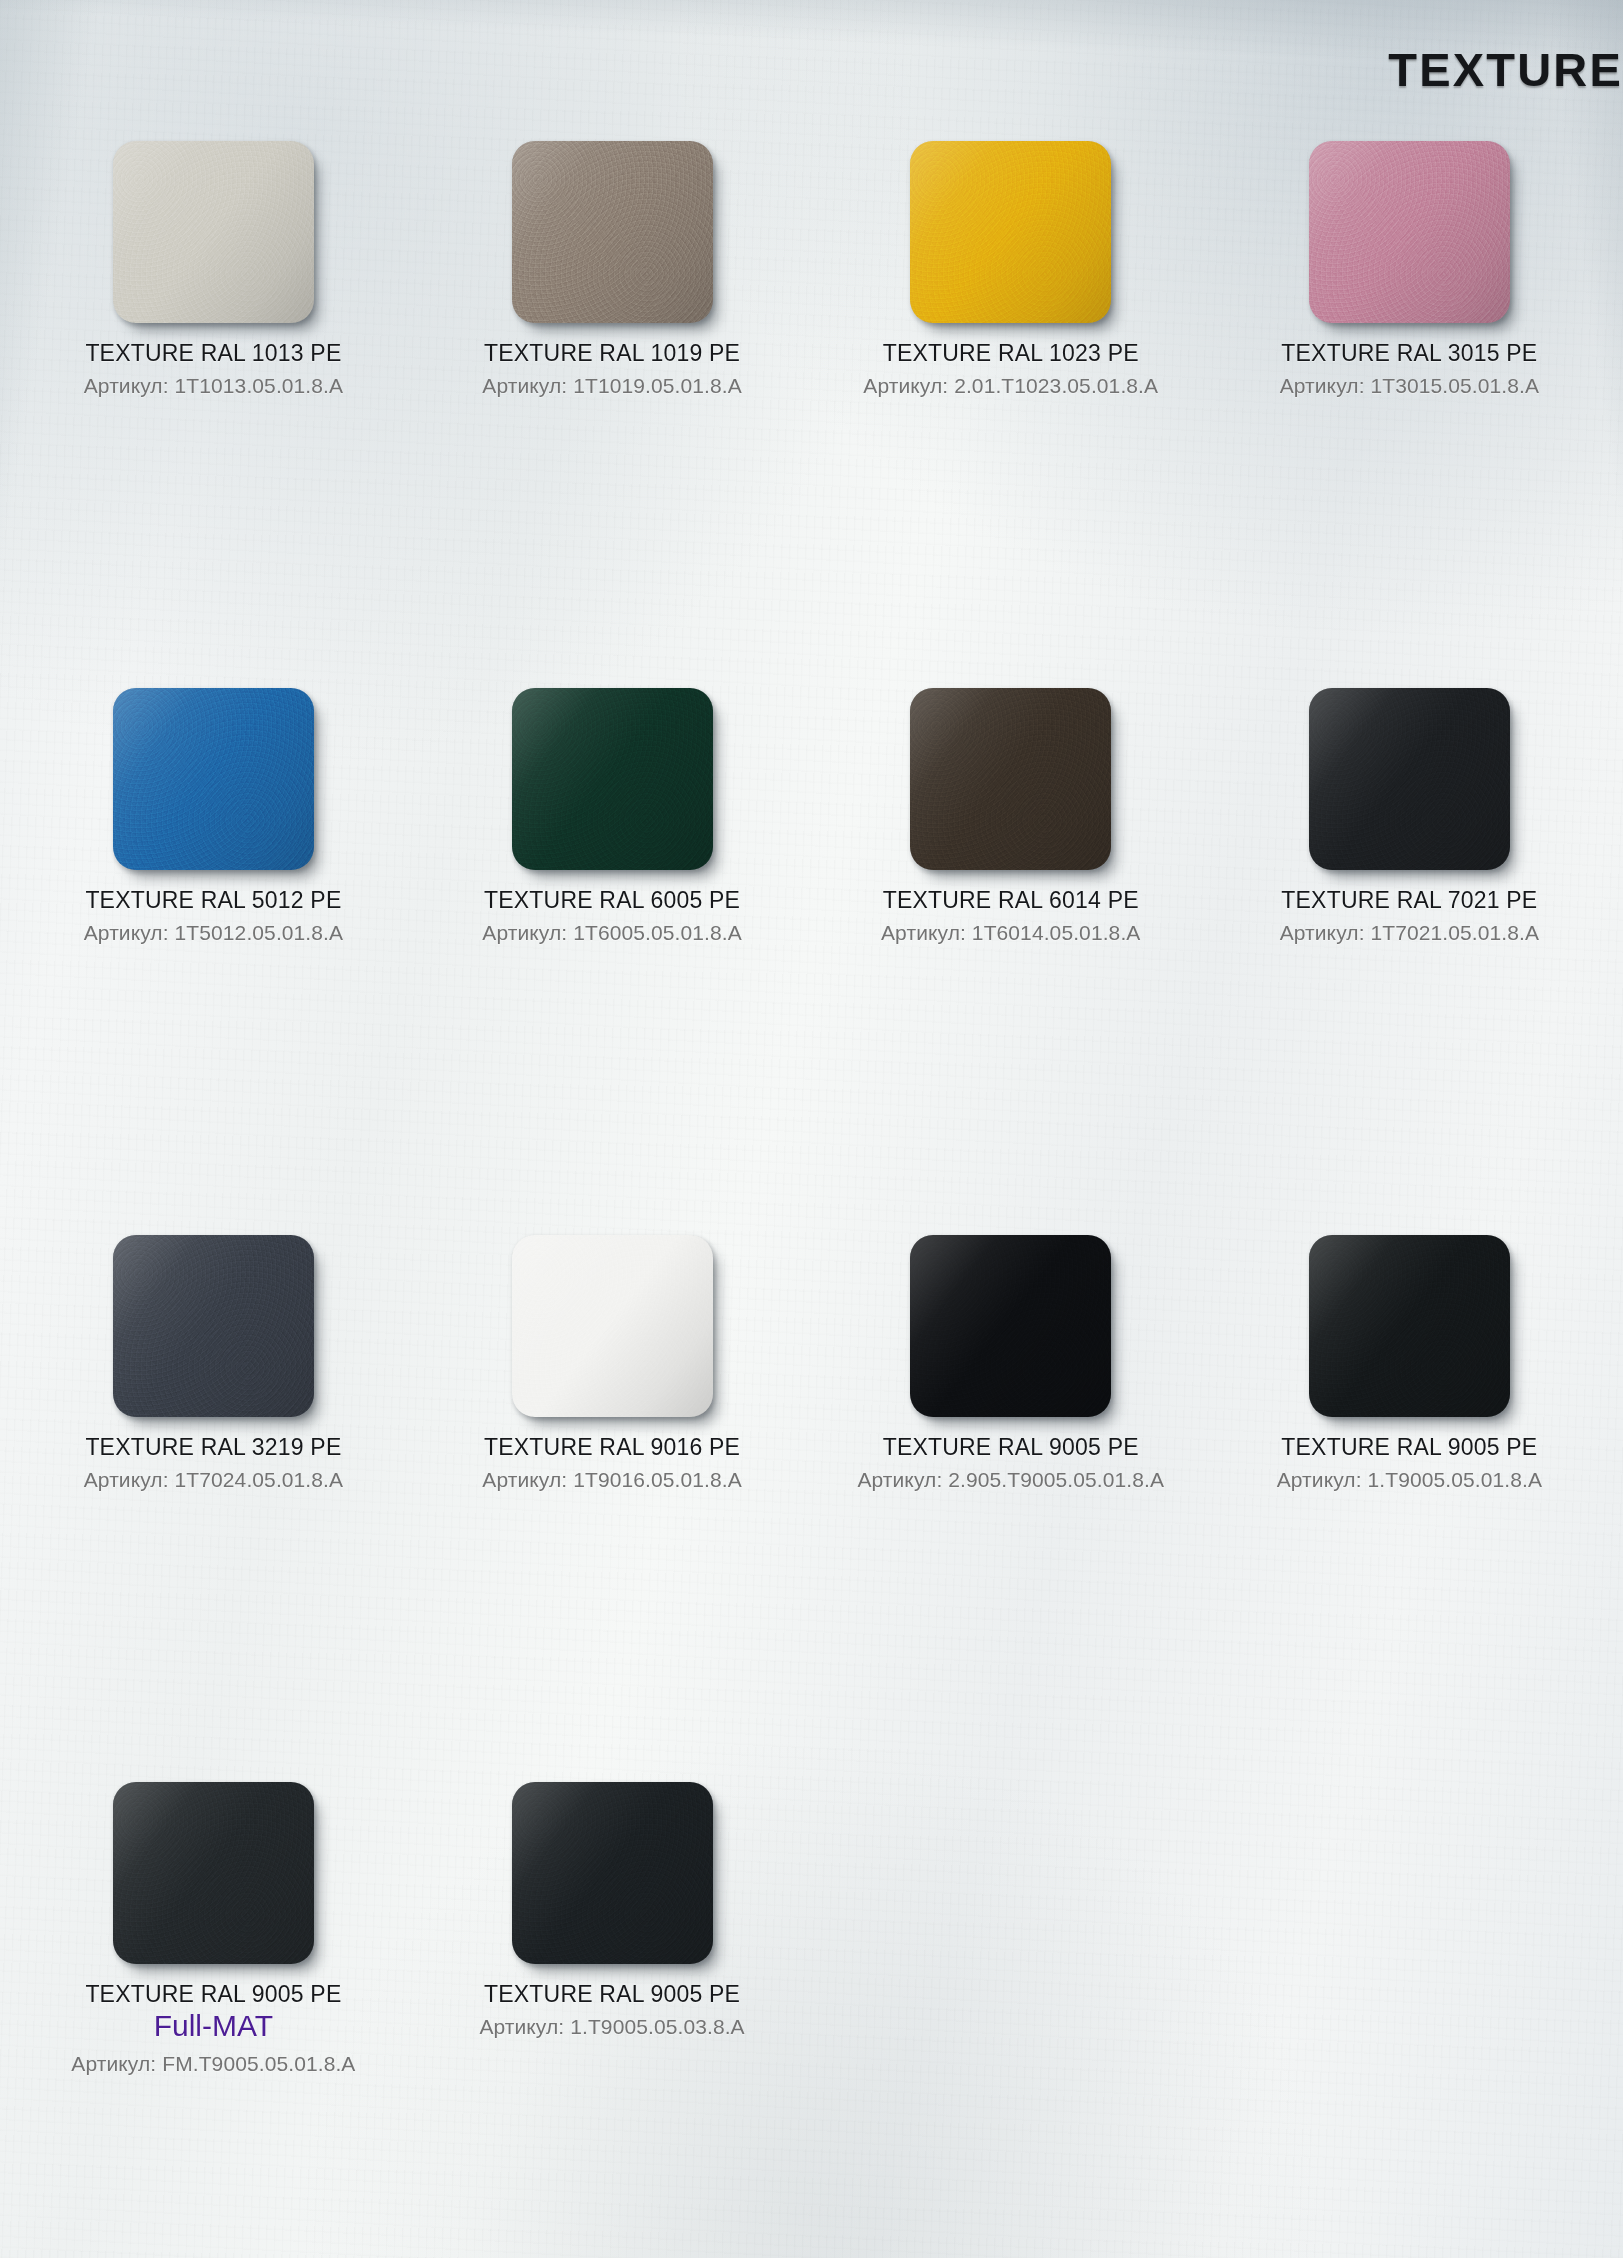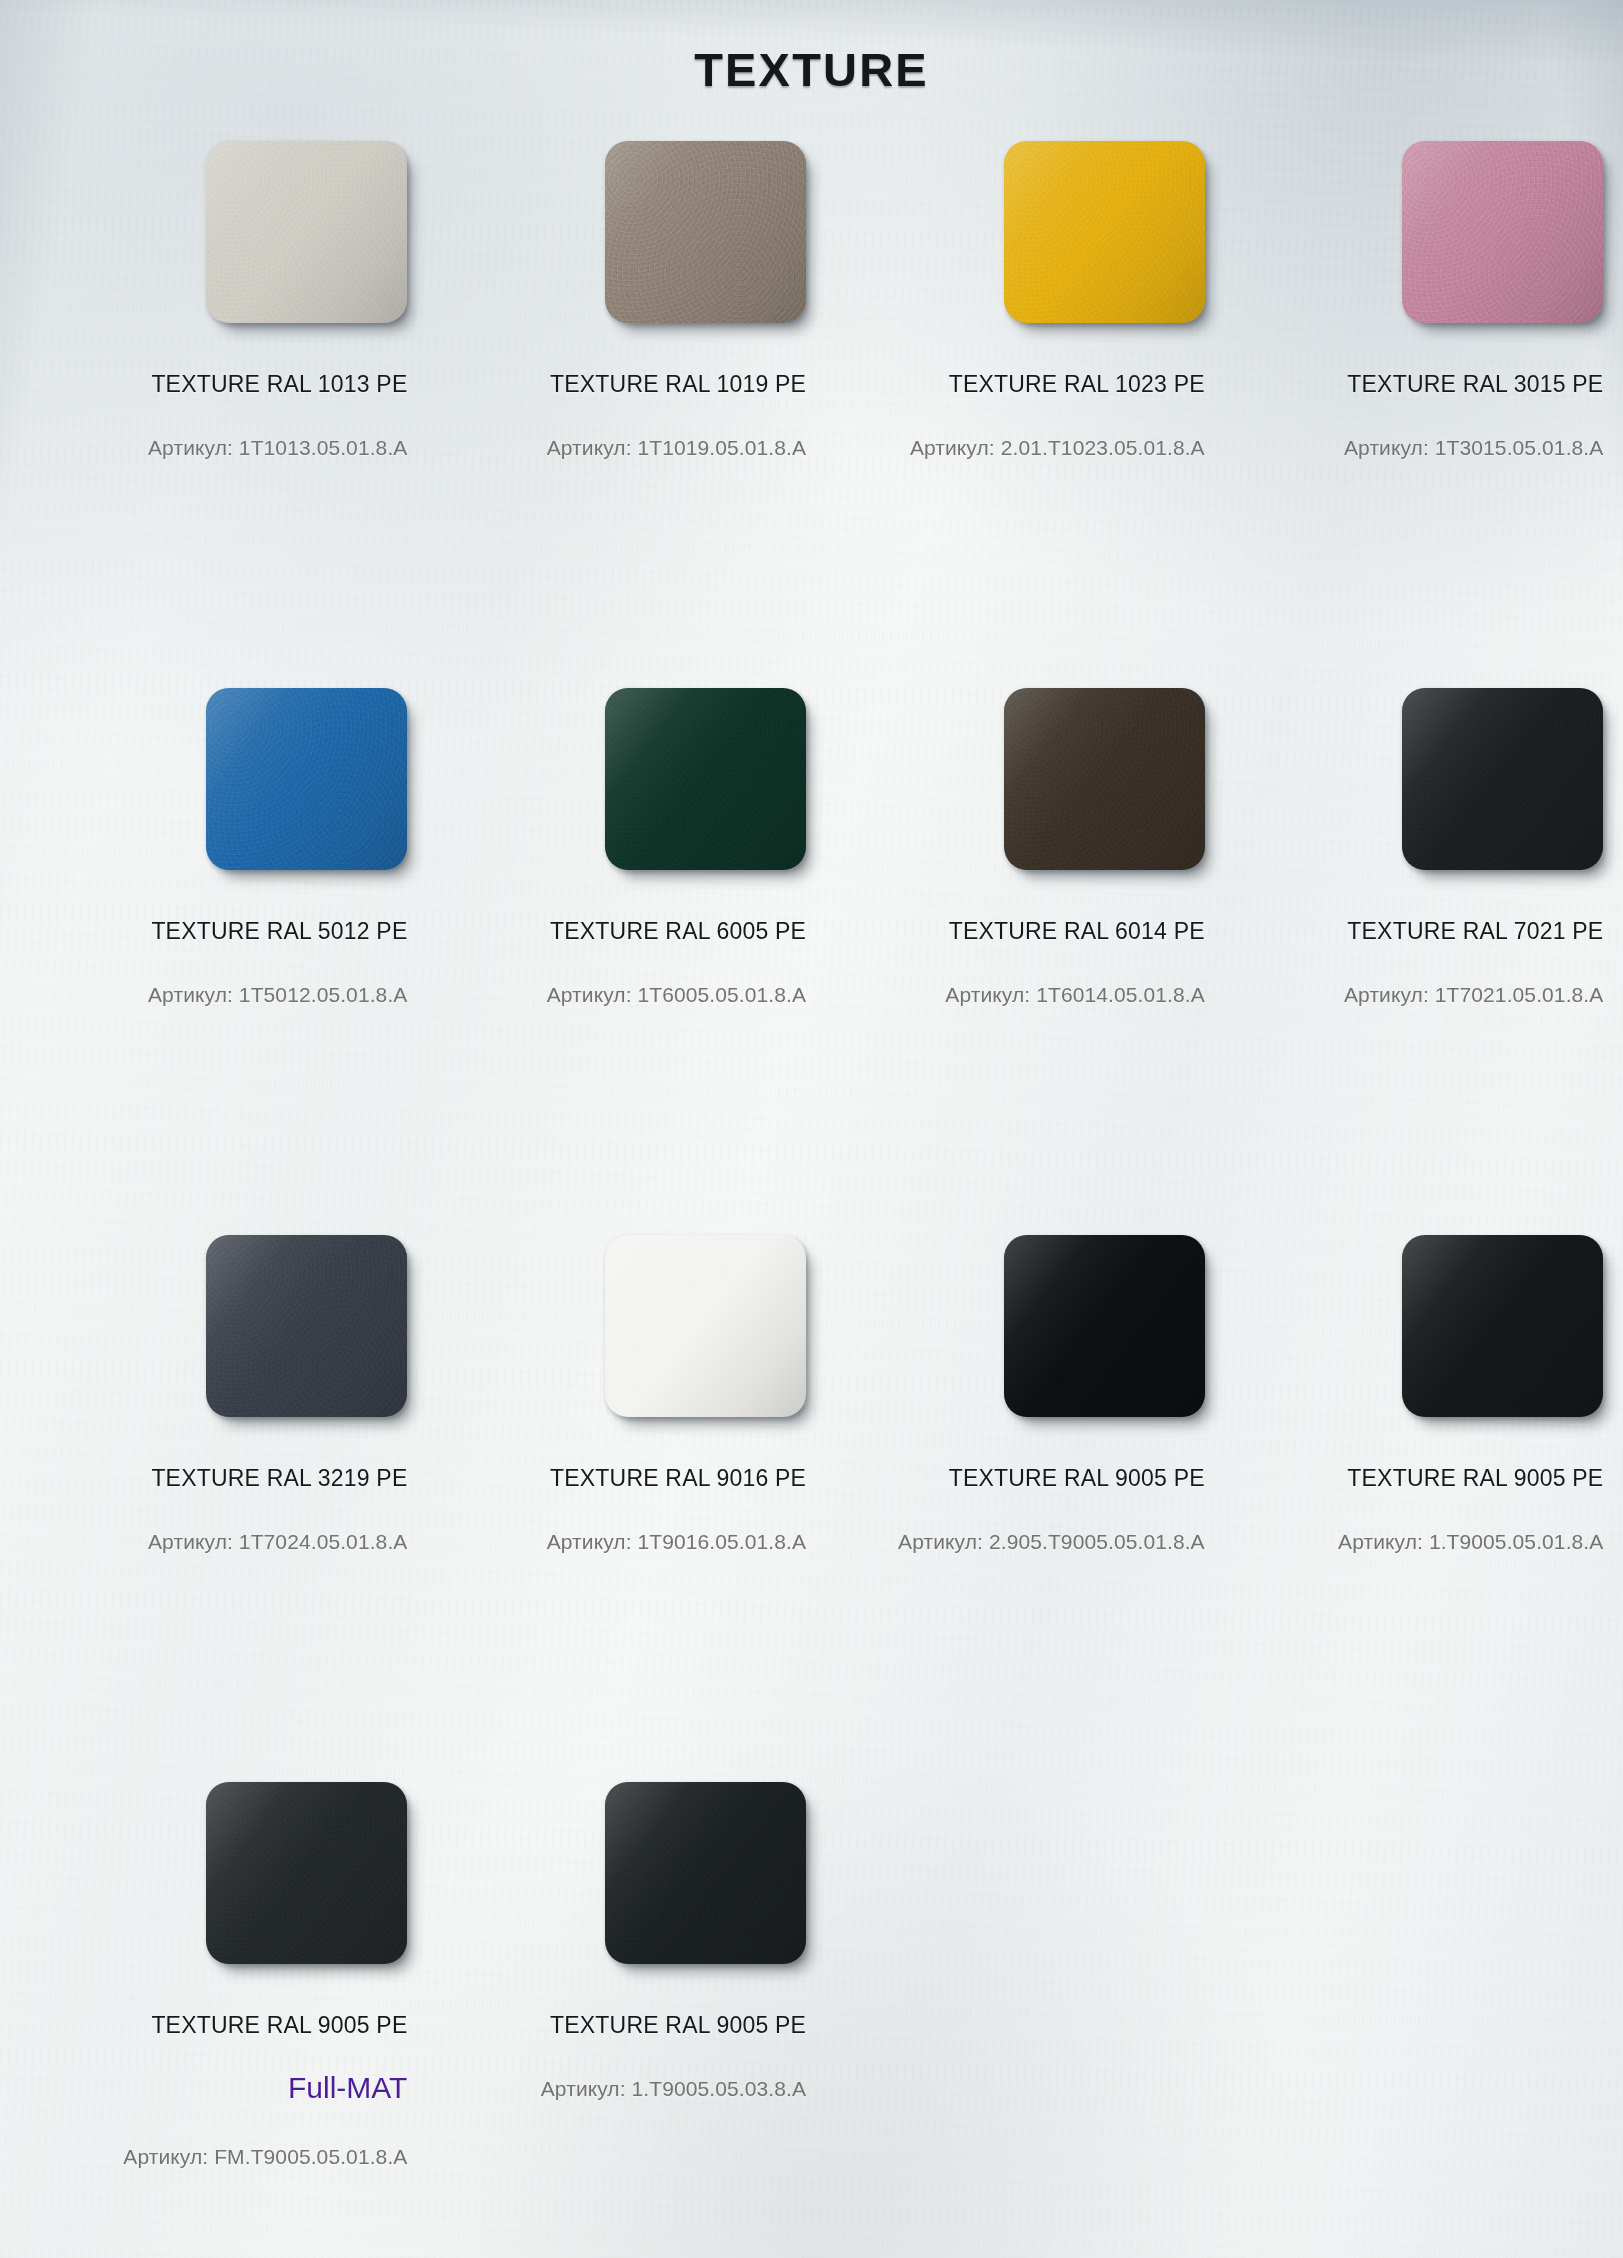--- a/index.html
+++ b/index.html
@@ -46,21 +46,21 @@
       linear-gradient(182deg, rgba(146,160,170,0.35) 0%, rgba(146,160,170,0.0) 3%);
     pointer-events: none;
   }
 
   
   .title {
     position: absolute;
     top: 42px;
     left: 0;
     width: 100%;
-    text-align: center;
+    text-align: right;
     font-size: 47px;
     font-weight: bold;
     letter-spacing: 2.2px;
     color: #15171a;
     text-shadow: 0 1.8px 1.8px rgba(0,0,0,0.28);
     z-index: 5;
   }
 
   
   .grid {
@@ -72,22 +72,21 @@
     grid-template-columns: repeat(4, 1fr);
     grid-auto-rows: 547px;
     column-gap: 10.6px;
     row-gap: 0px;
     z-index: 4;
   }
   .cell {
     position: relative;
     display: flex;
     flex-direction: column;
-    align-items: flex-end;
-    gap: 31px;
+    align-items: center;
   }
 
   
   .chip-wrap {
     position: relative;
     width: 201px;
     height: 182px;
     margin-bottom: 16px;
   }
   .chip {

